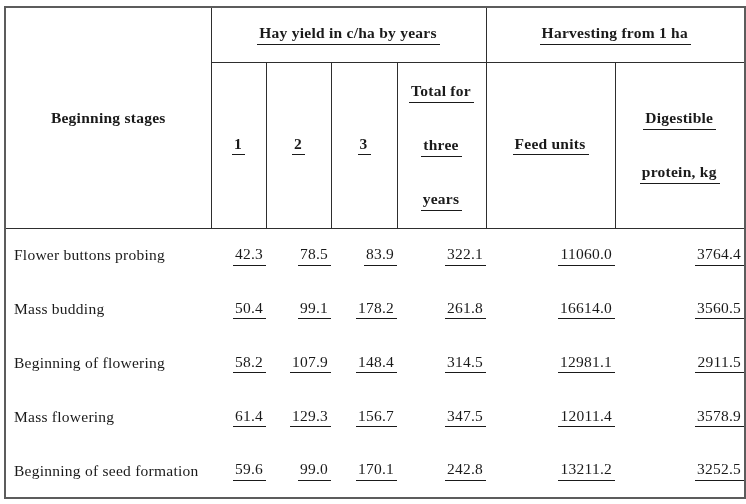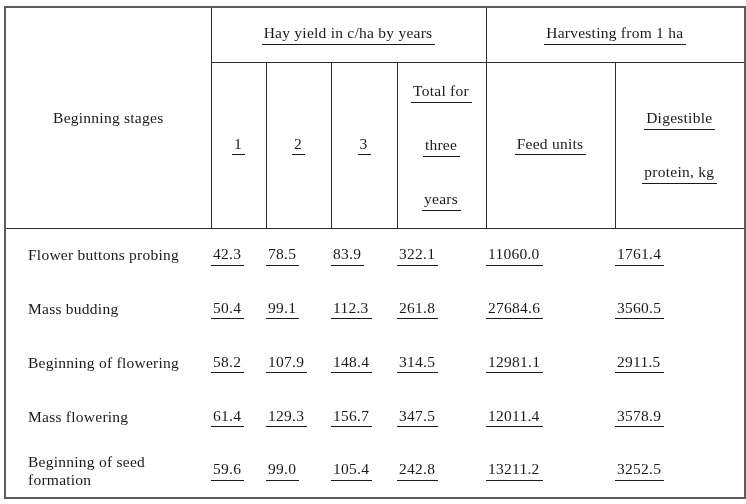--- a/index.html
+++ b/index.html
@@ -21,44 +21,44 @@
     top: 6px;
     width: 740px;
     height: 492px;
     border-collapse: collapse;
     table-layout: fixed;
     border: 2px solid #5c5c5c;
     background: #ffffff;
   }
   .tbl th {
     border: 1.5px solid #2e2e2e;
-    font-weight: normal;
+    font-weight: bold;
     text-align: center;
     vertical-align: middle;
     font-size: 15.5px;
     letter-spacing: 0.25px;
     padding: 0;
   }
   .tbl td {
     border: none;
     vertical-align: middle;
     font-size: 15.5px;
     letter-spacing: 0.25px;
     padding: 0;
   }
   tr.group-row { height: 55px; }
   tr.sub-row   { height: 166px; }
   tbody tr     { height: 54px; }
 
   td.stage-cell {
     text-align: left;
-    padding-left: 22px;
+    padding-left: 8px;
   }
   td.num-cell {
-    text-align: left;
+    text-align: right;
   }
   
   .u {
     display: inline-block;
     padding: 0 3px 2px 2px;
     border-bottom: 1.4px solid #1a1a1a;
     line-height: 1.15;
   }
   
   th.multi div {
@@ -118,29 +118,29 @@
     </tr>
   </thead>
   <tbody>
     <tr>
       <td class="stage-cell"><span>Flower buttons probing</span></td>
       <td class="num-cell"><span class="u">42.3</span></td>
       <td class="num-cell"><span class="u">78.5</span></td>
       <td class="num-cell"><span class="u">83.9</span></td>
       <td class="num-cell"><span class="u">322.1</span></td>
       <td class="num-cell"><span class="u">11060.0</span></td>
-      <td class="num-cell"><span class="u">1761.4</span></td>
+      <td class="num-cell"><span class="u">3764.4</span></td>
     </tr>
     <tr>
       <td class="stage-cell"><span>Mass budding</span></td>
       <td class="num-cell"><span class="u">50.4</span></td>
       <td class="num-cell"><span class="u">99.1</span></td>
-      <td class="num-cell"><span class="u">112.3</span></td>
+      <td class="num-cell"><span class="u">178.2</span></td>
       <td class="num-cell"><span class="u">261.8</span></td>
-      <td class="num-cell"><span class="u">27684.6</span></td>
+      <td class="num-cell"><span class="u">16614.0</span></td>
       <td class="num-cell"><span class="u">3560.5</span></td>
     </tr>
     <tr>
       <td class="stage-cell"><span>Beginning of flowering</span></td>
       <td class="num-cell"><span class="u">58.2</span></td>
       <td class="num-cell"><span class="u">107.9</span></td>
       <td class="num-cell"><span class="u">148.4</span></td>
       <td class="num-cell"><span class="u">314.5</span></td>
       <td class="num-cell"><span class="u">12981.1</span></td>
       <td class="num-cell"><span class="u">2911.5</span></td>
@@ -151,19 +151,19 @@
       <td class="num-cell"><span class="u">129.3</span></td>
       <td class="num-cell"><span class="u">156.7</span></td>
       <td class="num-cell"><span class="u">347.5</span></td>
       <td class="num-cell"><span class="u">12011.4</span></td>
       <td class="num-cell"><span class="u">3578.9</span></td>
     </tr>
     <tr>
       <td class="stage-cell"><span>Beginning of seed formation</span></td>
       <td class="num-cell"><span class="u">59.6</span></td>
       <td class="num-cell"><span class="u">99.0</span></td>
-      <td class="num-cell"><span class="u">105.4</span></td>
+      <td class="num-cell"><span class="u">170.1</span></td>
       <td class="num-cell"><span class="u">242.8</span></td>
       <td class="num-cell"><span class="u">13211.2</span></td>
       <td class="num-cell"><span class="u">3252.5</span></td>
     </tr>
   </tbody>
 </table>
 
 </body></html>

